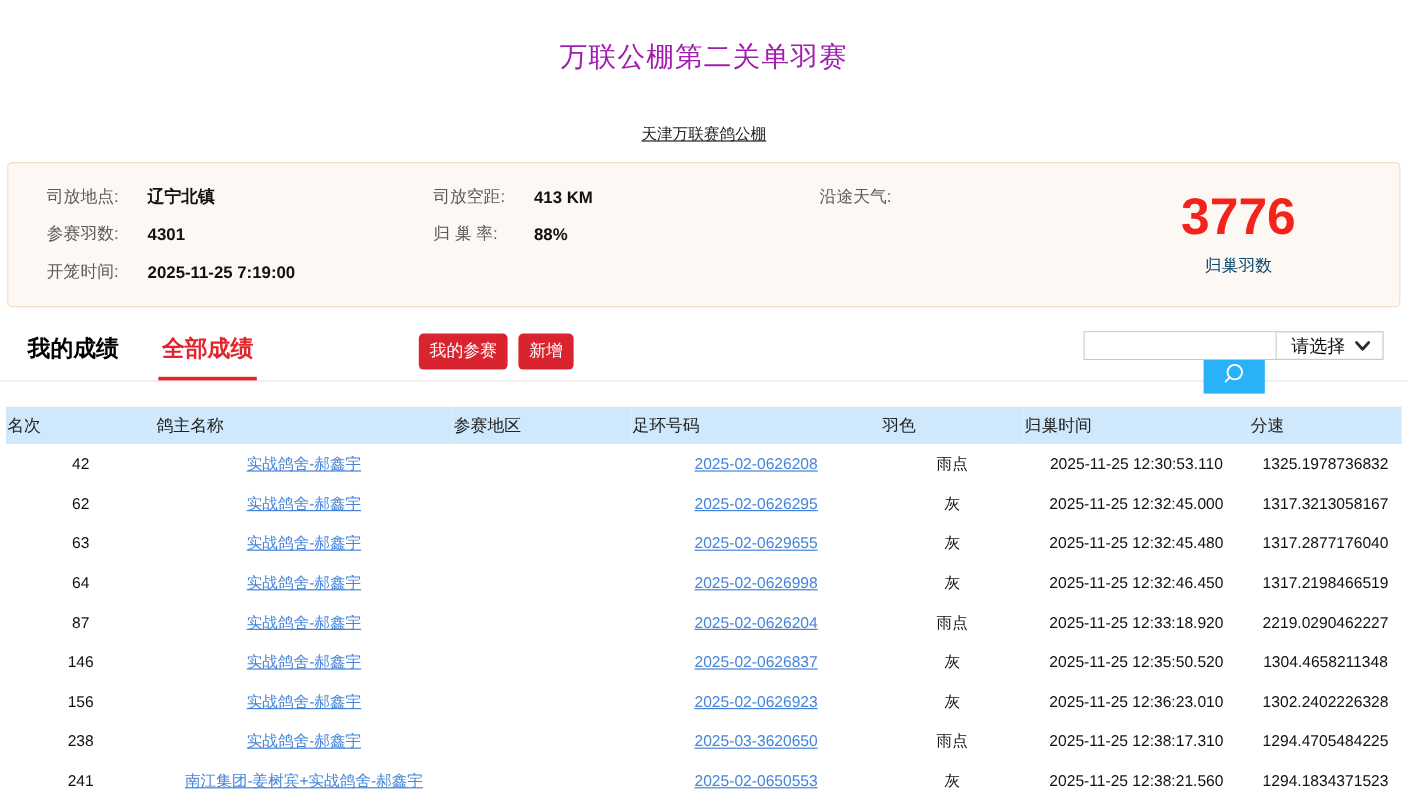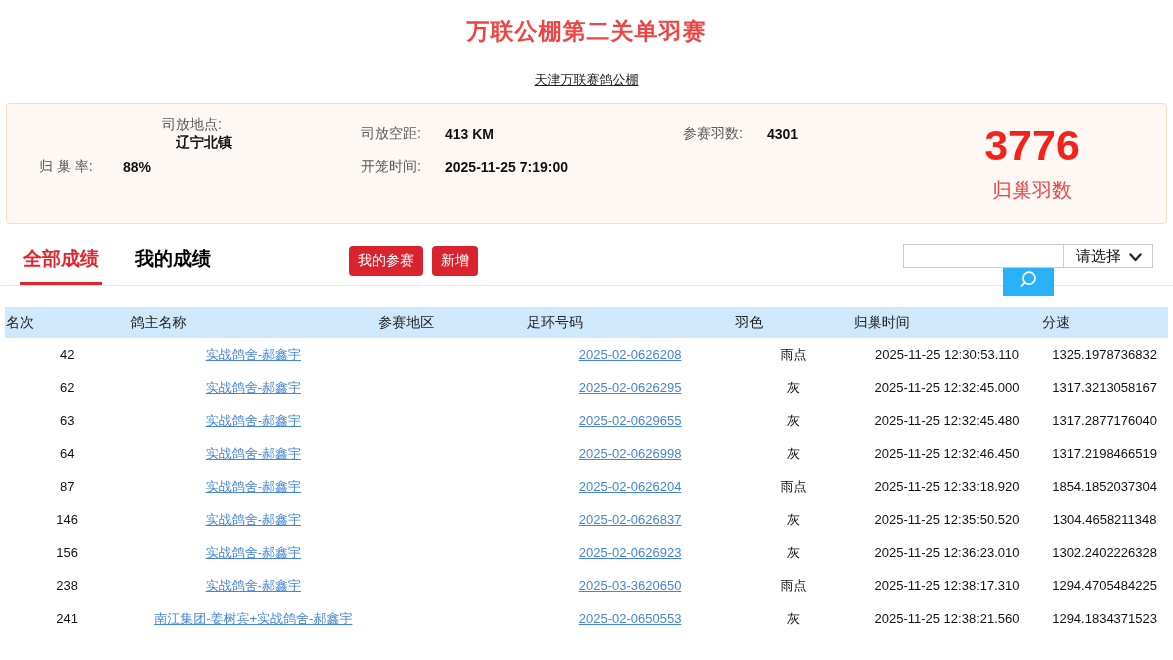--- a/index.html
+++ b/index.html
@@ -6,56 +6,56 @@
   html, body { margin: 0; padding: 0; }
   body {
     width: 1173px; height: 660px; overflow: hidden;
     background: #ffffff;
     font-family: "Liberation Sans", "DejaVu Sans", sans-serif;
     color: #111;
   }
 
   
   .page-header { text-align: center; padding-top: 16px; }
-  .page-title { margin: 0; font-size: 23px; font-weight: 700; color: #ef4444; letter-spacing: 1px; }
+  .page-title { margin: 16px; font-size: 23px; font-weight: 400; color: #a21caf; letter-spacing: 1px; }
   .loft-link {
     display: inline-block; margin-top: 24px; font-size: 13px;
     color: #222; text-decoration: underline; cursor: pointer;
   }
 
   
   .info-panel {
     margin: 14px 6px 0; height: 121px;
     background: #fdf8f3; border: 1px solid #f5dcc5; border-radius: 4px;
     display: flex;
   }
   .info-grid {
     flex: 1;
     display: grid;
     grid-template-columns: 322px 322px 1fr;
     grid-template-rows: 1fr 1fr 1fr;
     padding: 12px 0 12px 32px;
     align-items: center;
   }
   .info-field { display: flex; align-items: center; }
-  .info-field:nth-child(1) { grid-area: 1 / 1; flex-direction: column; }
+  .info-field:nth-child(1) { grid-area: 1 / 1; }
   .info-field:nth-child(2) { grid-area: 1 / 2; }
   .info-field:nth-child(3) { grid-area: 1 / 3; }
   .info-field:nth-child(4) { grid-area: 2 / 1; }
   .info-field:nth-child(5) { grid-area: 2 / 2; }
-  .info-field:nth-child(6) { grid-area: 3 / 1; align-items: flex-end; }
+  .info-field:nth-child(6) { grid-area: 3 / 1; }
   .info-label { font-size: 14px; color: #5a5a5a; min-width: 76px; white-space: pre; }
   .info-value { font-size: 14px; font-weight: 700; color: #111; margin-left: 8px; }
 
   .returned-block {
     width: 240px; padding-right: 28px;
     display: flex; flex-direction: column; align-items: center; justify-content: center;
   }
   .returned-count { font-size: 43px; font-weight: 700; color: #f3231c; line-height: 1; }
-  .returned-label { margin-top: 10px; font-size: 20px; color: #ef4444; }
+  .returned-label { margin-top: 10px; font-size: 14px; color: #0c4a6e; }
 
   
   .toolbar {
     margin-top: 12px; height: 50px; padding: 0 20px;
     border-bottom: 1px solid #e7e7e7;
     display: flex; align-items: center;
   }
   .tab {
     align-self: stretch; display: flex; align-items: center;
     font-size: 19px; font-weight: 700; padding: 0 3px; margin-right: 30px;
@@ -123,41 +123,45 @@
   <div class="info-grid">
     <div class="info-field">
       <span class="info-label">司放地点:</span>
       <span class="info-value">辽宁北镇</span>
     </div>
     <div class="info-field">
       <span class="info-label">司放空距:</span>
       <span class="info-value">413 KM</span>
     </div>
     <div class="info-field">
+      <span class="info-label">沿途天气:</span>
+      <span class="info-value"></span>
+    </div>
+    <div class="info-field">
       <span class="info-label">参赛羽数:</span>
       <span class="info-value">4301</span>
     </div>
     <div class="info-field">
       <span class="info-label">归 巢 率:</span>
       <span class="info-value">88%</span>
     </div>
     <div class="info-field">
       <span class="info-label">开笼时间:</span>
       <span class="info-value">2025-11-25 7:19:00</span>
     </div>
   </div>
   <div class="returned-block">
     <div class="returned-count">3776</div>
     <div class="returned-label">归巢羽数</div>
   </div>
 </section>
 
 <div class="toolbar">
+  <div class="tab">我的成绩</div>
   <div class="tab active">全部成绩</div>
-  <div class="tab">我的成绩</div>
   <button class="btn-red btn-my">我的参赛</button>
   <button class="btn-red btn-add">新增</button>
 
   <div class="search-group">
     <div class="search-combo">
       <input class="search-input" value="" style="">
       <div class="combo-divider"></div>
       <div class="filter-select">
         <span>请选择</span>
         <span>
@@ -231,21 +235,21 @@
     <td class="c-speed">1317.2198466519</td>
   </tr>
 
   <tr>
     <td class="c-rank">87</td>
     <td class="c-owner"><a href="#" class="tbl-link">实战鸽舍-郝鑫宇</a></td>
     <td class="c-region"></td>
     <td class="c-ring"><a href="#" class="tbl-link">2025-02-0626204</a></td>
     <td class="c-color">雨点</td>
     <td class="c-time">2025-11-25 12:33:18.920</td>
-    <td class="c-speed">1854.1852037304</td>
+    <td class="c-speed">2219.0290462227</td>
   </tr>
 
   <tr>
     <td class="c-rank">146</td>
     <td class="c-owner"><a href="#" class="tbl-link">实战鸽舍-郝鑫宇</a></td>
     <td class="c-region"></td>
     <td class="c-ring"><a href="#" class="tbl-link">2025-02-0626837</a></td>
     <td class="c-color">灰</td>
     <td class="c-time">2025-11-25 12:35:50.520</td>
     <td class="c-speed">1304.4658211348</td>

